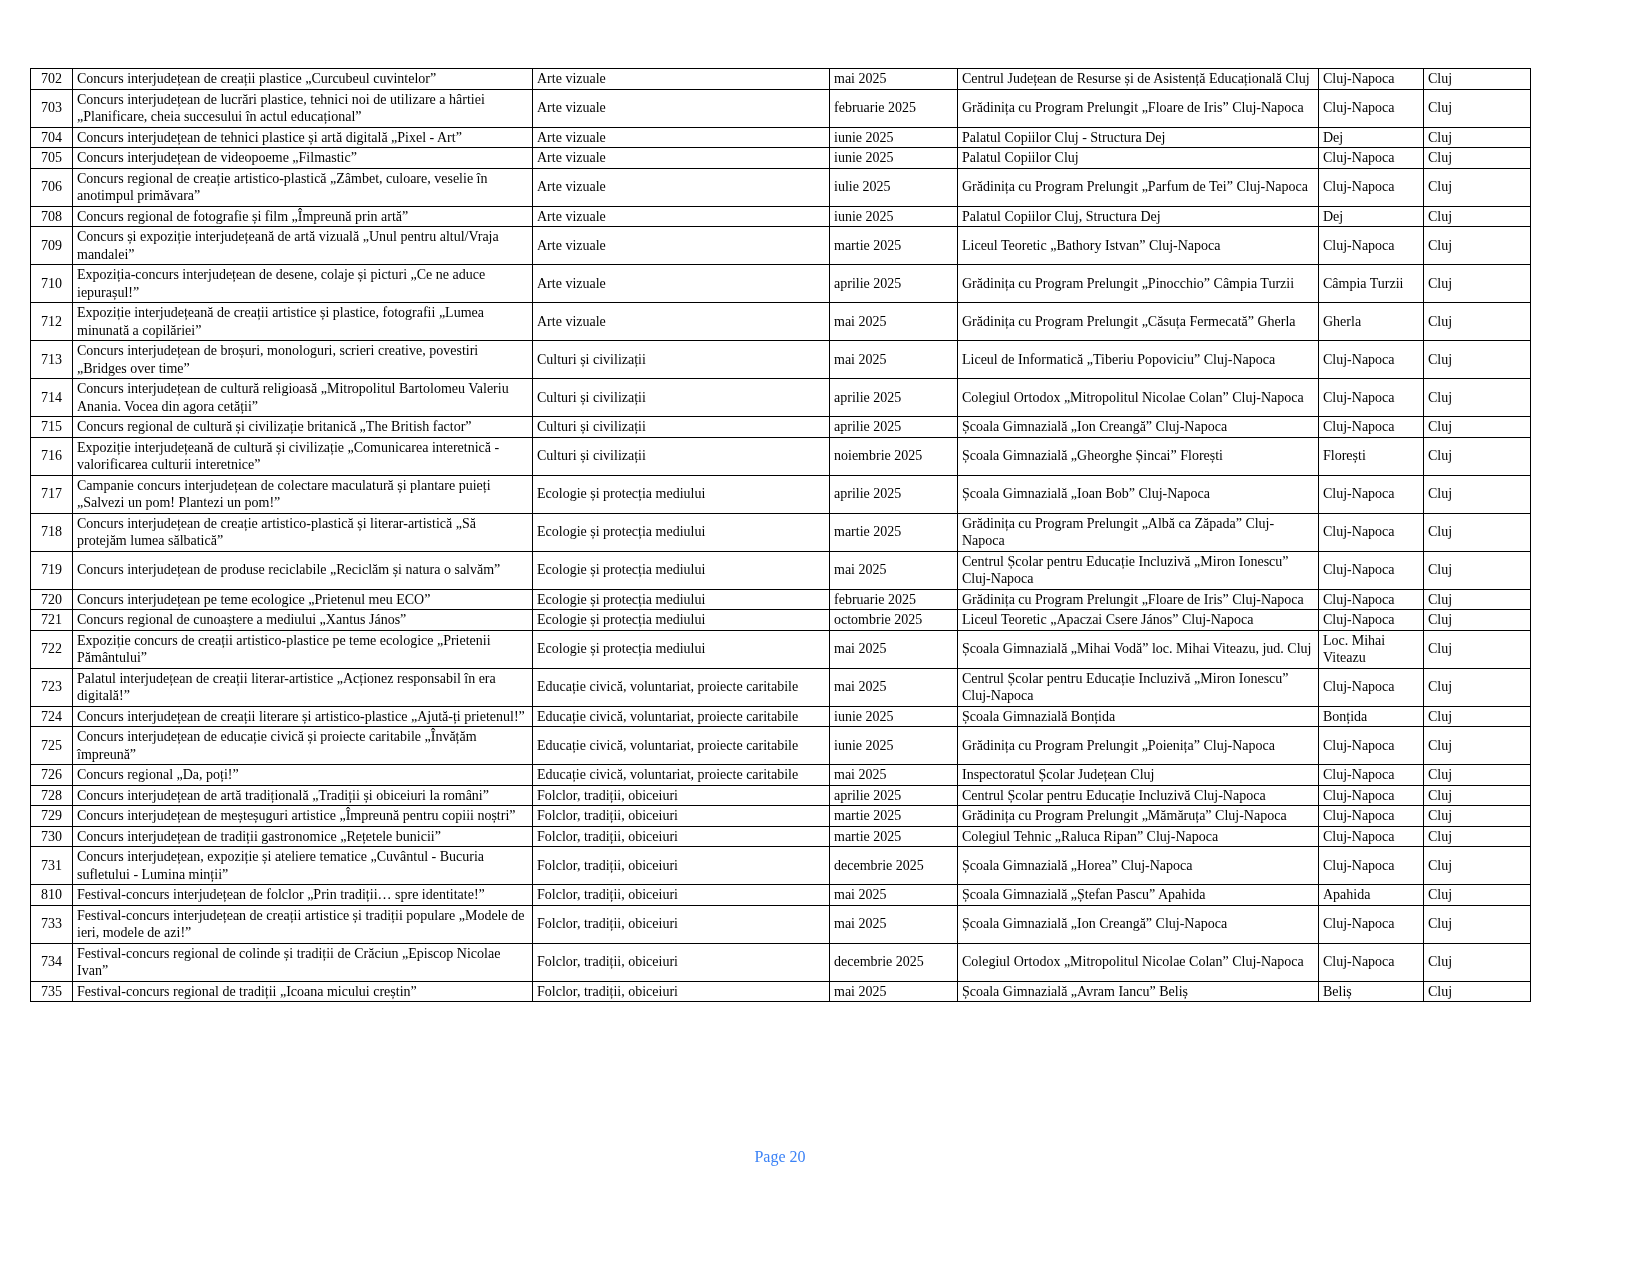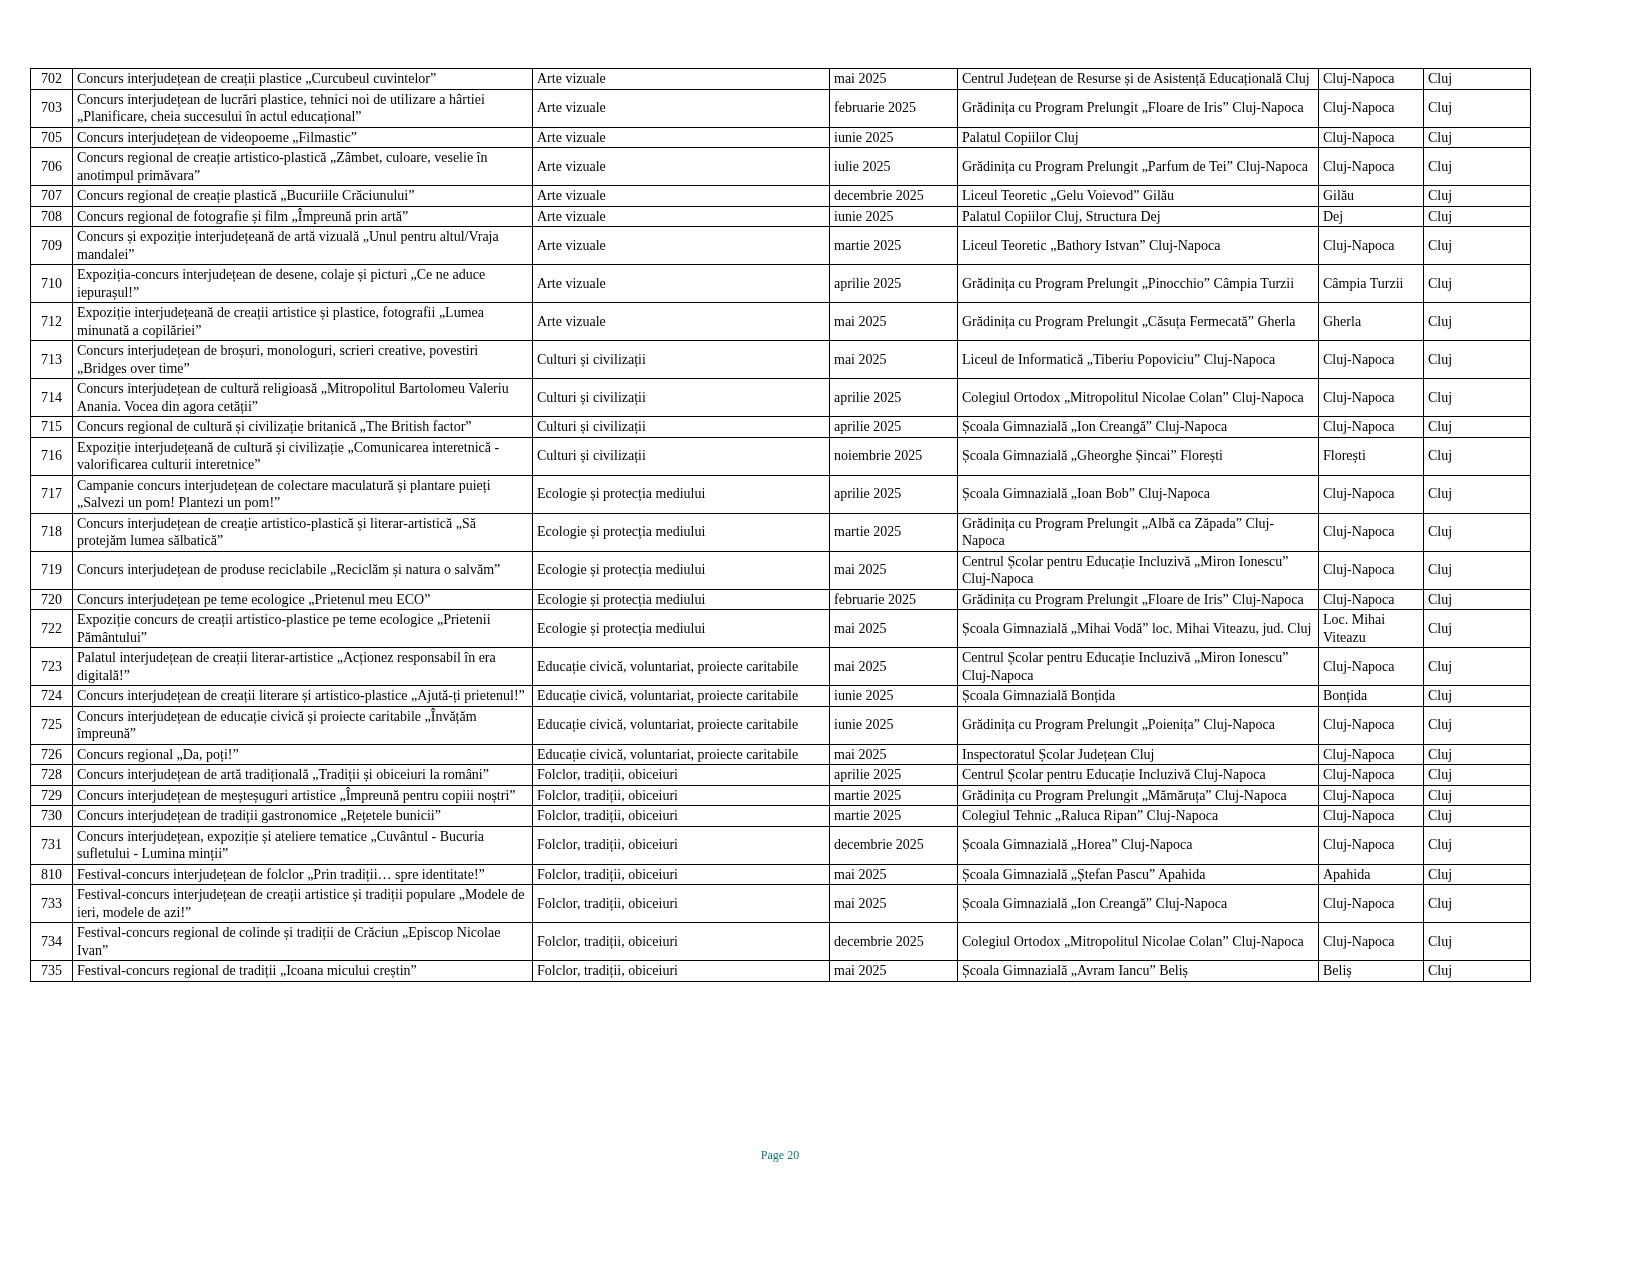--- a/index.html
+++ b/index.html
@@ -43,23 +43,23 @@
   col.c-county      { width: 107px; }
   td.col-num      { text-align: center; }
   td.col-category { white-space: nowrap; }
   td.col-date     { white-space: nowrap; }
   .page-footer {
     position: absolute;
     left: 30px;
     top: 1148px;
     width: 1500px;
     text-align: center;
-    font-size: 12px;
+    font-size: 16px;
     font-family: "Liberation Serif", "DejaVu Serif", serif;
-    color: #0f766e;
+    color: #3b82f6;
   }
 </style>
 </head>
 <body>
 
 <div class="page">
 
   <table class="competitions-table">
     <colgroup>
       <col class="c-num">
@@ -83,44 +83,44 @@
         <tr>
           <td class="col-num">703</td>
           <td class="col-name">Concurs interjudețean de lucrări plastice, tehnici noi de utilizare a hârtiei „Planificare, cheia succesului în actul educațional”</td>
           <td class="col-category">Arte vizuale</td>
           <td class="col-date">februarie 2025</td>
           <td class="col-institution">Grădinița cu Program Prelungit „Floare de Iris” Cluj-Napoca</td>
           <td class="col-locality">Cluj-Napoca</td>
           <td class="col-county">Cluj</td>
         </tr>
         <tr>
+          <td class="col-num">704</td>
+          <td class="col-name">Concurs interjudețean de tehnici plastice și artă digitală „Pixel - Art”</td>
+          <td class="col-category">Arte vizuale</td>
+          <td class="col-date">iunie 2025</td>
+          <td class="col-institution">Palatul Copiilor Cluj - Structura Dej</td>
+          <td class="col-locality">Dej</td>
+          <td class="col-county">Cluj</td>
+        </tr>
+        <tr>
           <td class="col-num">705</td>
           <td class="col-name">Concurs interjudețean de videopoeme „Filmastic”</td>
           <td class="col-category">Arte vizuale</td>
           <td class="col-date">iunie 2025</td>
           <td class="col-institution">Palatul Copiilor Cluj</td>
           <td class="col-locality">Cluj-Napoca</td>
           <td class="col-county">Cluj</td>
         </tr>
         <tr>
           <td class="col-num">706</td>
           <td class="col-name">Concurs regional de creație artistico-plastică „Zâmbet, culoare, veselie în anotimpul primăvara”</td>
           <td class="col-category">Arte vizuale</td>
           <td class="col-date">iulie 2025</td>
           <td class="col-institution">Grădinița cu Program Prelungit „Parfum de Tei” Cluj-Napoca</td>
           <td class="col-locality">Cluj-Napoca</td>
-          <td class="col-county">Cluj</td>
-        </tr>
-        <tr>
-          <td class="col-num">707</td>
-          <td class="col-name">Concurs regional de creație plastică „Bucuriile Crăciunului”</td>
-          <td class="col-category">Arte vizuale</td>
-          <td class="col-date">decembrie 2025</td>
-          <td class="col-institution">Liceul Teoretic „Gelu Voievod” Gilău</td>
-          <td class="col-locality">Gilău</td>
           <td class="col-county">Cluj</td>
         </tr>
         <tr>
           <td class="col-num">708</td>
           <td class="col-name">Concurs regional de fotografie și film „Împreună prin artă”</td>
           <td class="col-category">Arte vizuale</td>
           <td class="col-date">iunie 2025</td>
           <td class="col-institution">Palatul Copiilor Cluj, Structura Dej</td>
           <td class="col-locality">Dej</td>
           <td class="col-county">Cluj</td>
@@ -218,20 +218,29 @@
         <tr>
           <td class="col-num">720</td>
           <td class="col-name">Concurs interjudețean pe teme ecologice „Prietenul meu ECO”</td>
           <td class="col-category">Ecologie și protecția mediului</td>
           <td class="col-date">februarie 2025</td>
           <td class="col-institution">Grădinița cu Program Prelungit „Floare de Iris” Cluj-Napoca</td>
           <td class="col-locality">Cluj-Napoca</td>
           <td class="col-county">Cluj</td>
         </tr>
         <tr>
+          <td class="col-num">721</td>
+          <td class="col-name">Concurs regional de cunoaștere a mediului „Xantus János”</td>
+          <td class="col-category">Ecologie și protecția mediului</td>
+          <td class="col-date">octombrie 2025</td>
+          <td class="col-institution">Liceul Teoretic „Apaczai Csere János” Cluj-Napoca</td>
+          <td class="col-locality">Cluj-Napoca</td>
+          <td class="col-county">Cluj</td>
+        </tr>
+        <tr>
           <td class="col-num">722</td>
           <td class="col-name">Expoziție concurs de creații artistico-plastice pe teme ecologice „Prietenii Pământului”</td>
           <td class="col-category">Ecologie și protecția mediului</td>
           <td class="col-date">mai 2025</td>
           <td class="col-institution">Școala Gimnazială „Mihai Vodă” loc. Mihai Viteazu, jud. Cluj</td>
           <td class="col-locality">Loc. Mihai Viteazu</td>
           <td class="col-county">Cluj</td>
         </tr>
         <tr>
           <td class="col-num">723</td>

